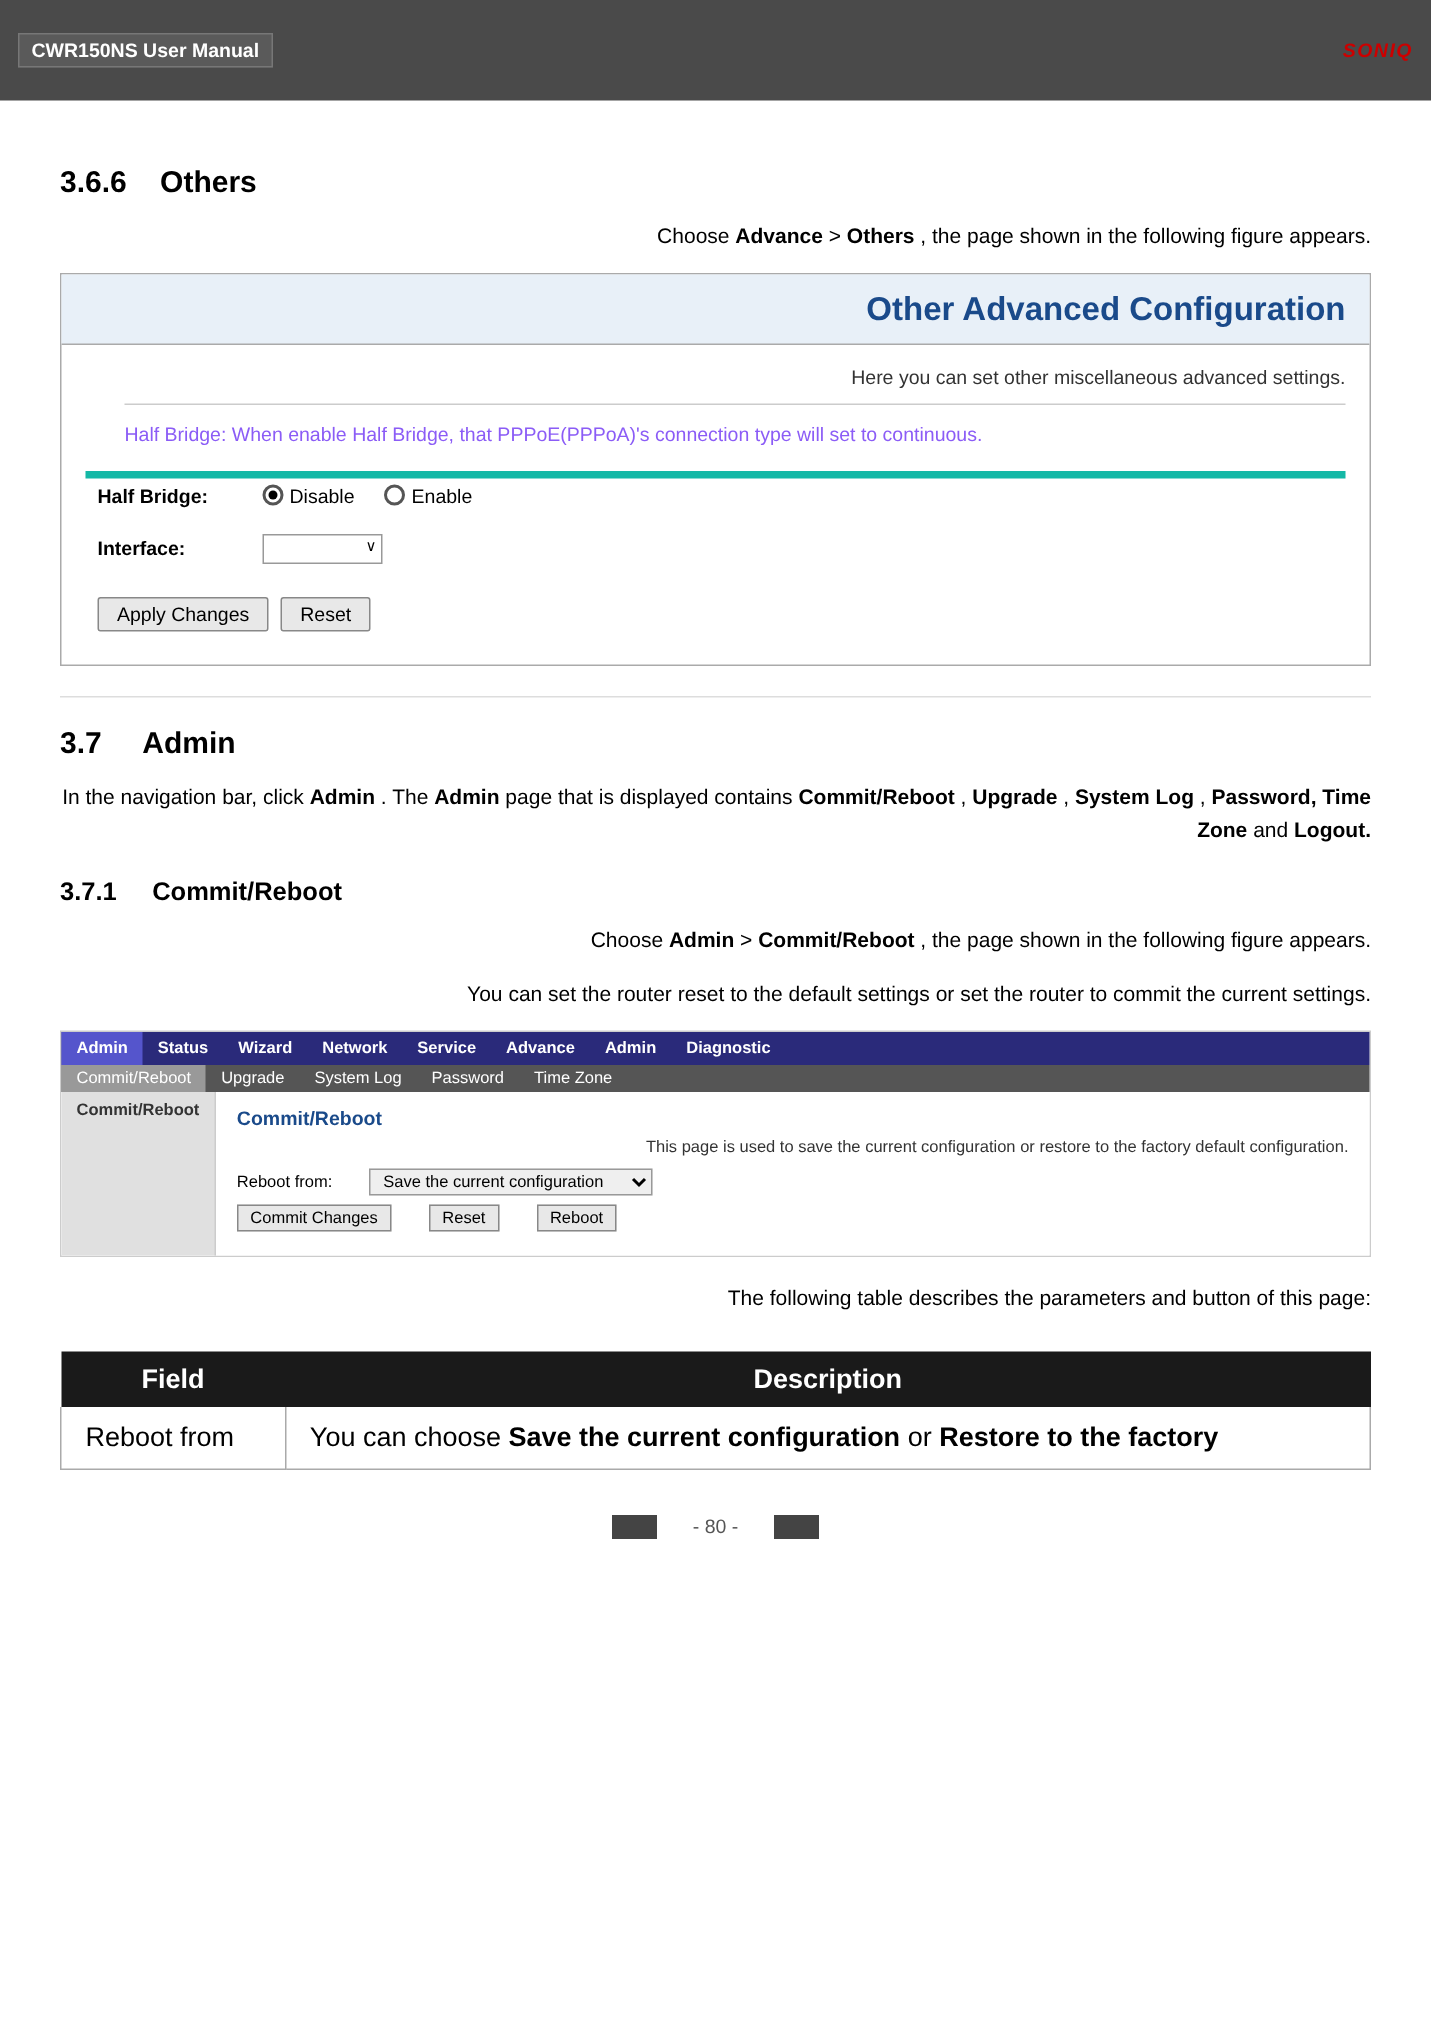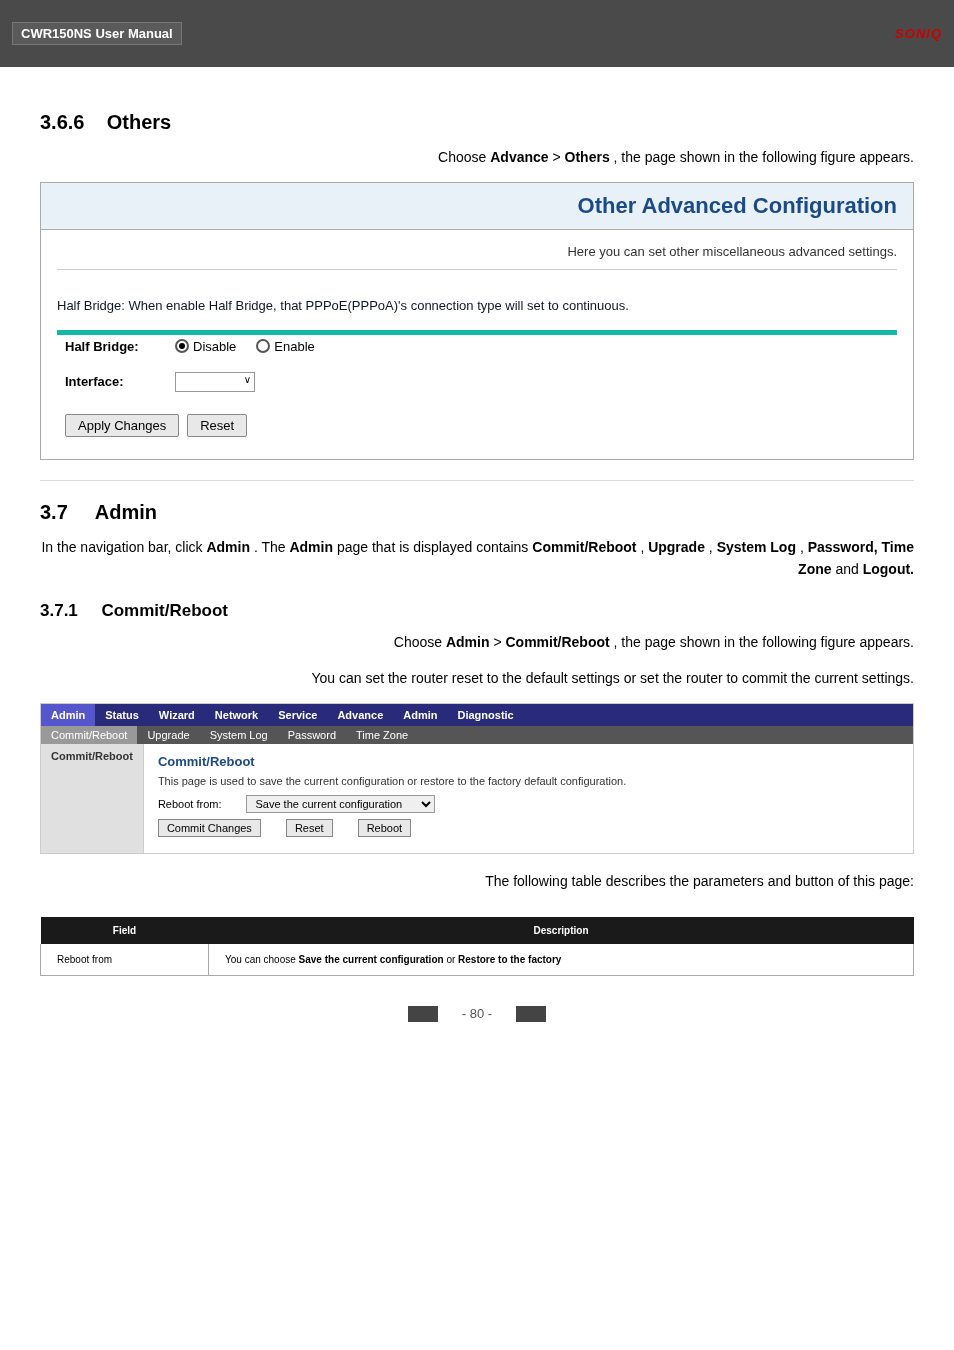--- a/index.html
+++ b/index.html
@@ -82,25 +82,26 @@
       padding: 14px 16px;
     }
     .config-desc {
       font-size: 13px;
       color: #333;
       margin-bottom: 10px;
       text-align: right;
     }
     .config-note {
       font-size: 13px;
-      color: #0f172a;
+      color: #8b5cf6;
       margin-bottom: 14px;
       line-height: 1.5;
       border-top: 1px solid #ccc;
-      padding-top: 26px;
+      padding-top: 10px;
+      margin-left: 26px;
     }
 
     
     .form-section {
       border-top: 5px solid #14b8a6;
       padding-top: 0;
     }
     .form-row {
       display: flex;
       align-items: center;
@@ -228,20 +229,21 @@
     }
     .admin-main-title {
       font-size: 13px;
       font-weight: bold;
       color: #1a4a8a;
       margin-bottom: 6px;
     }
     .admin-main-desc {
       color: #333;
       margin-bottom: 8px;
+      text-align: right;
     }
     .admin-field-row {
       display: flex;
       align-items: center;
       gap: 25px;
       margin-bottom: 6px;
       font-size: 11px;
     }
     .admin-select {
       border: 1px solid #999;
@@ -254,21 +256,21 @@
       border: 1px solid #888;
       background: #e8e8e8;
       cursor: pointer;
     }
 
     
     .param-table {
       width: 100%;
       border-collapse: collapse;
       margin-top: 24px;
-      font-size: 10px;
+      font-size: 18px;
     }
     .param-table th {
       background: #1a1a1a;
       color: #fff;
       padding: 8px 16px;
       text-align: center;
       font-weight: bold;
     }
     .param-table td {
       border: 1px solid #aaa;

